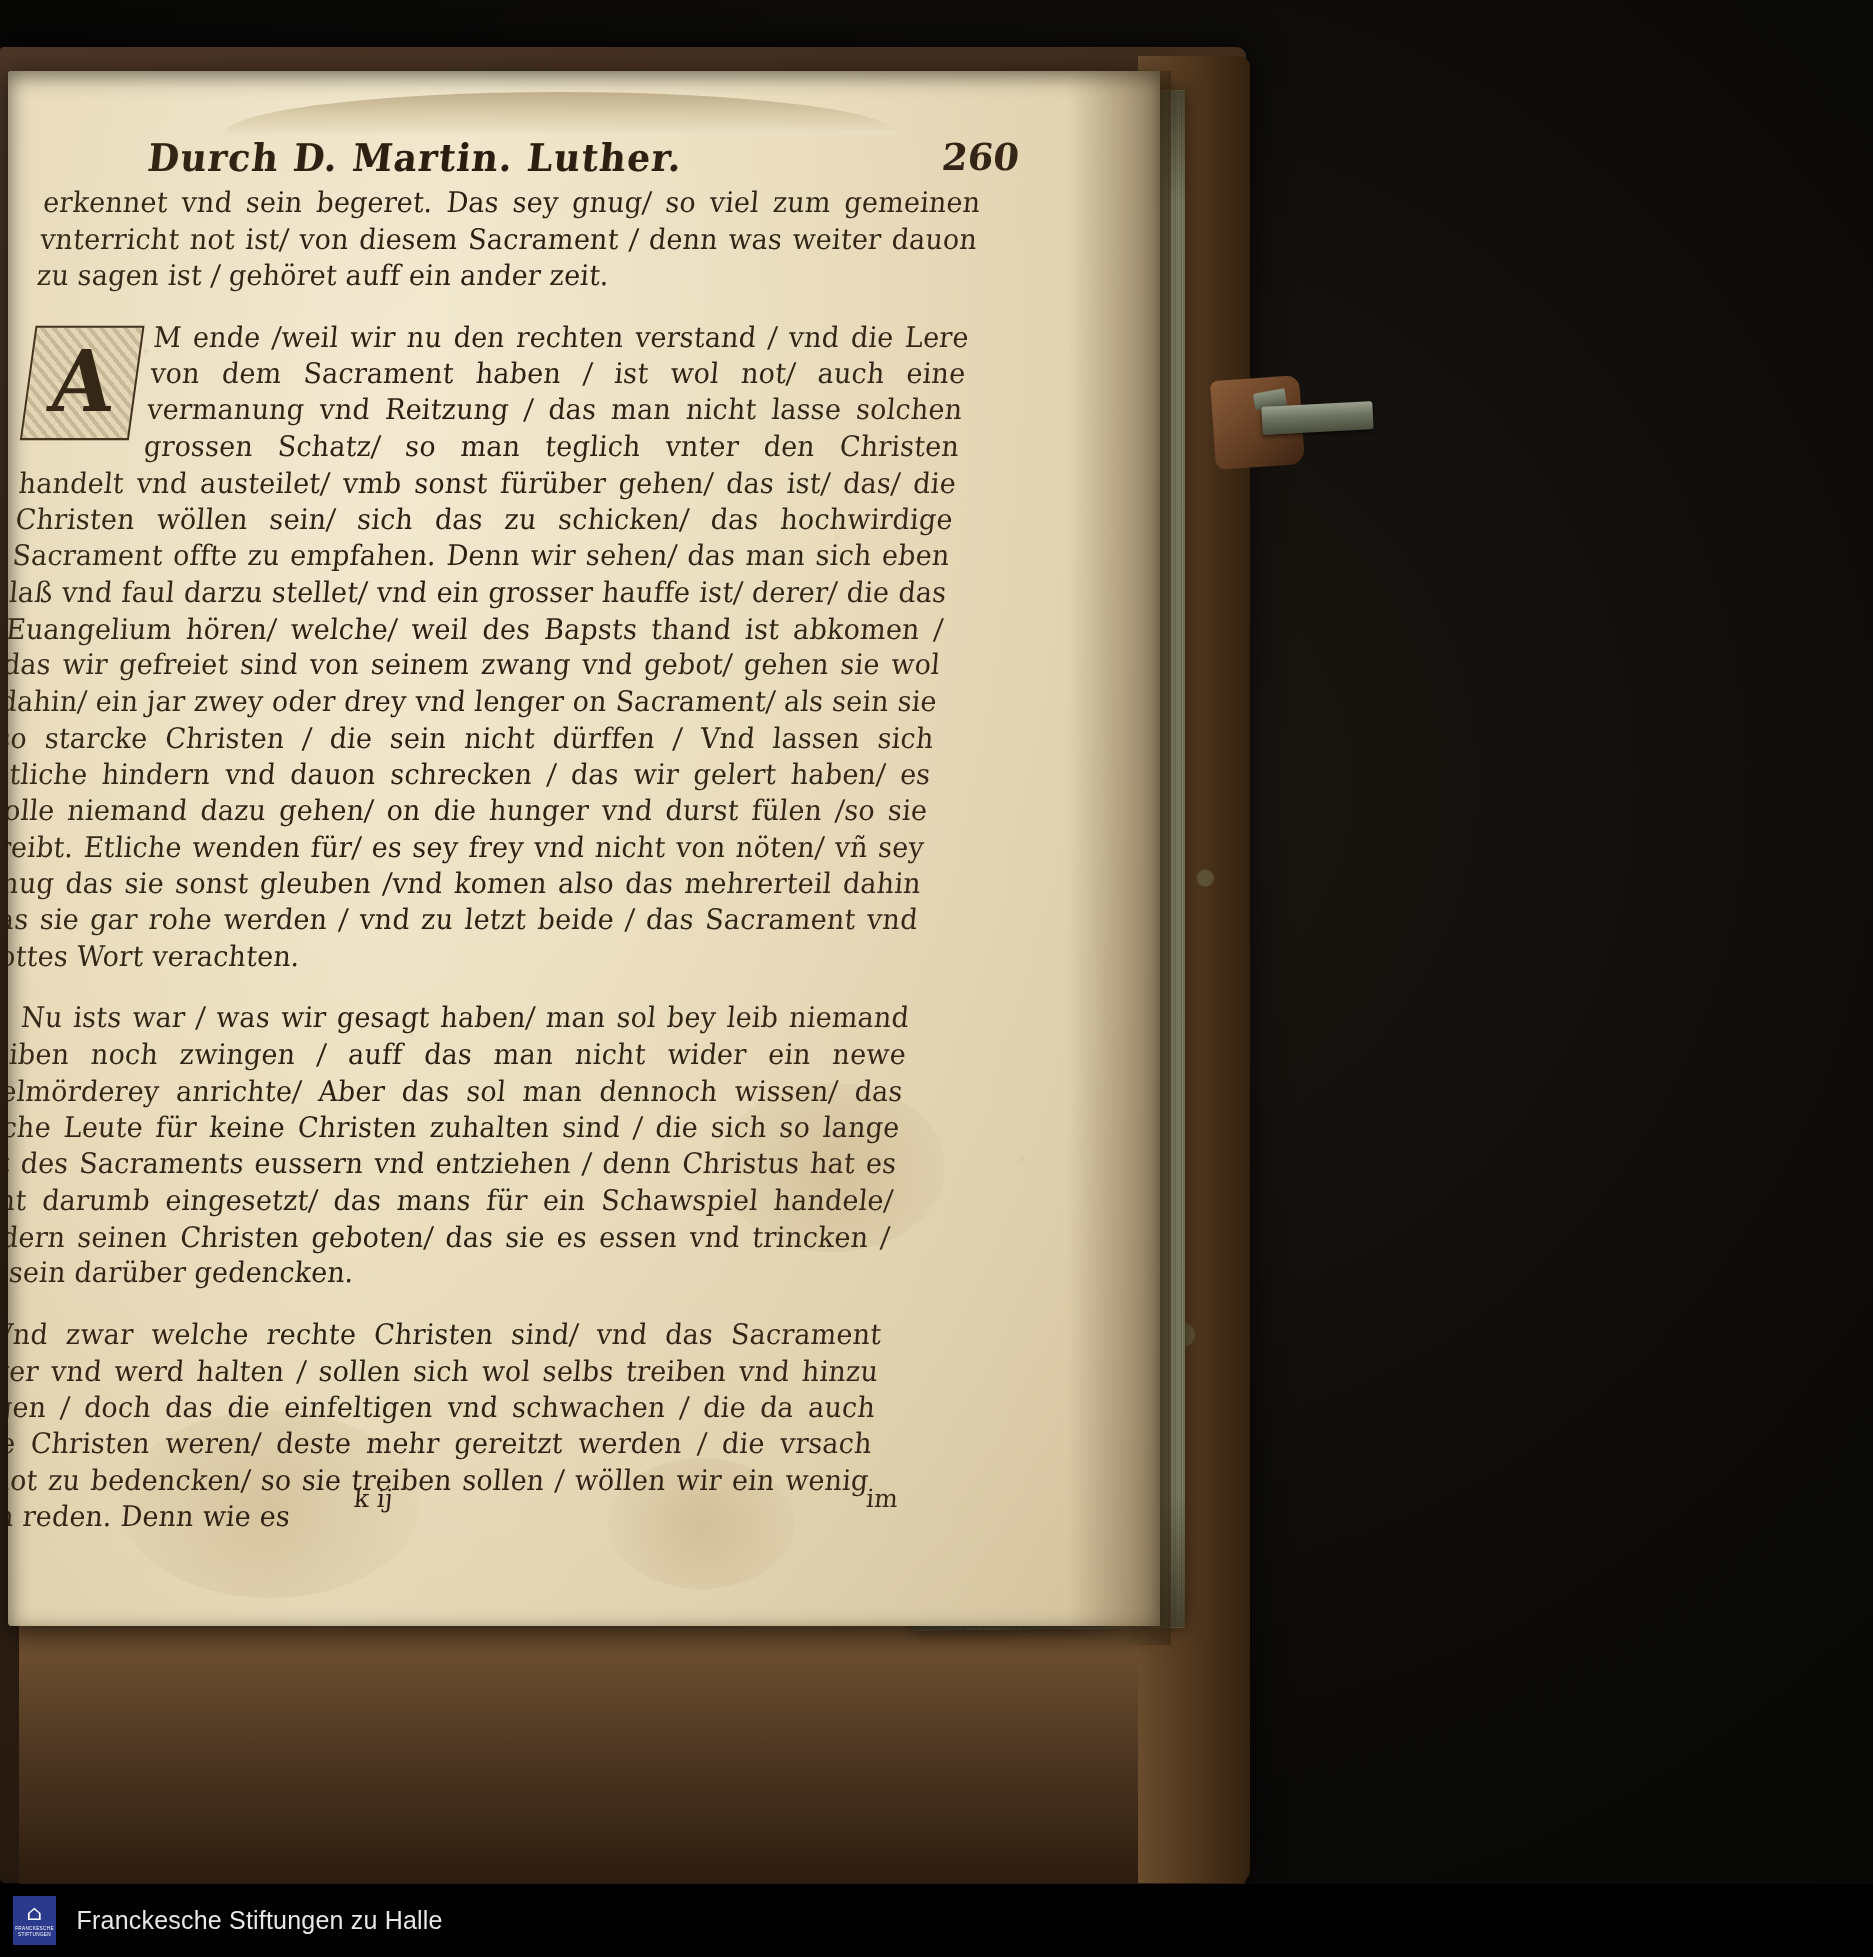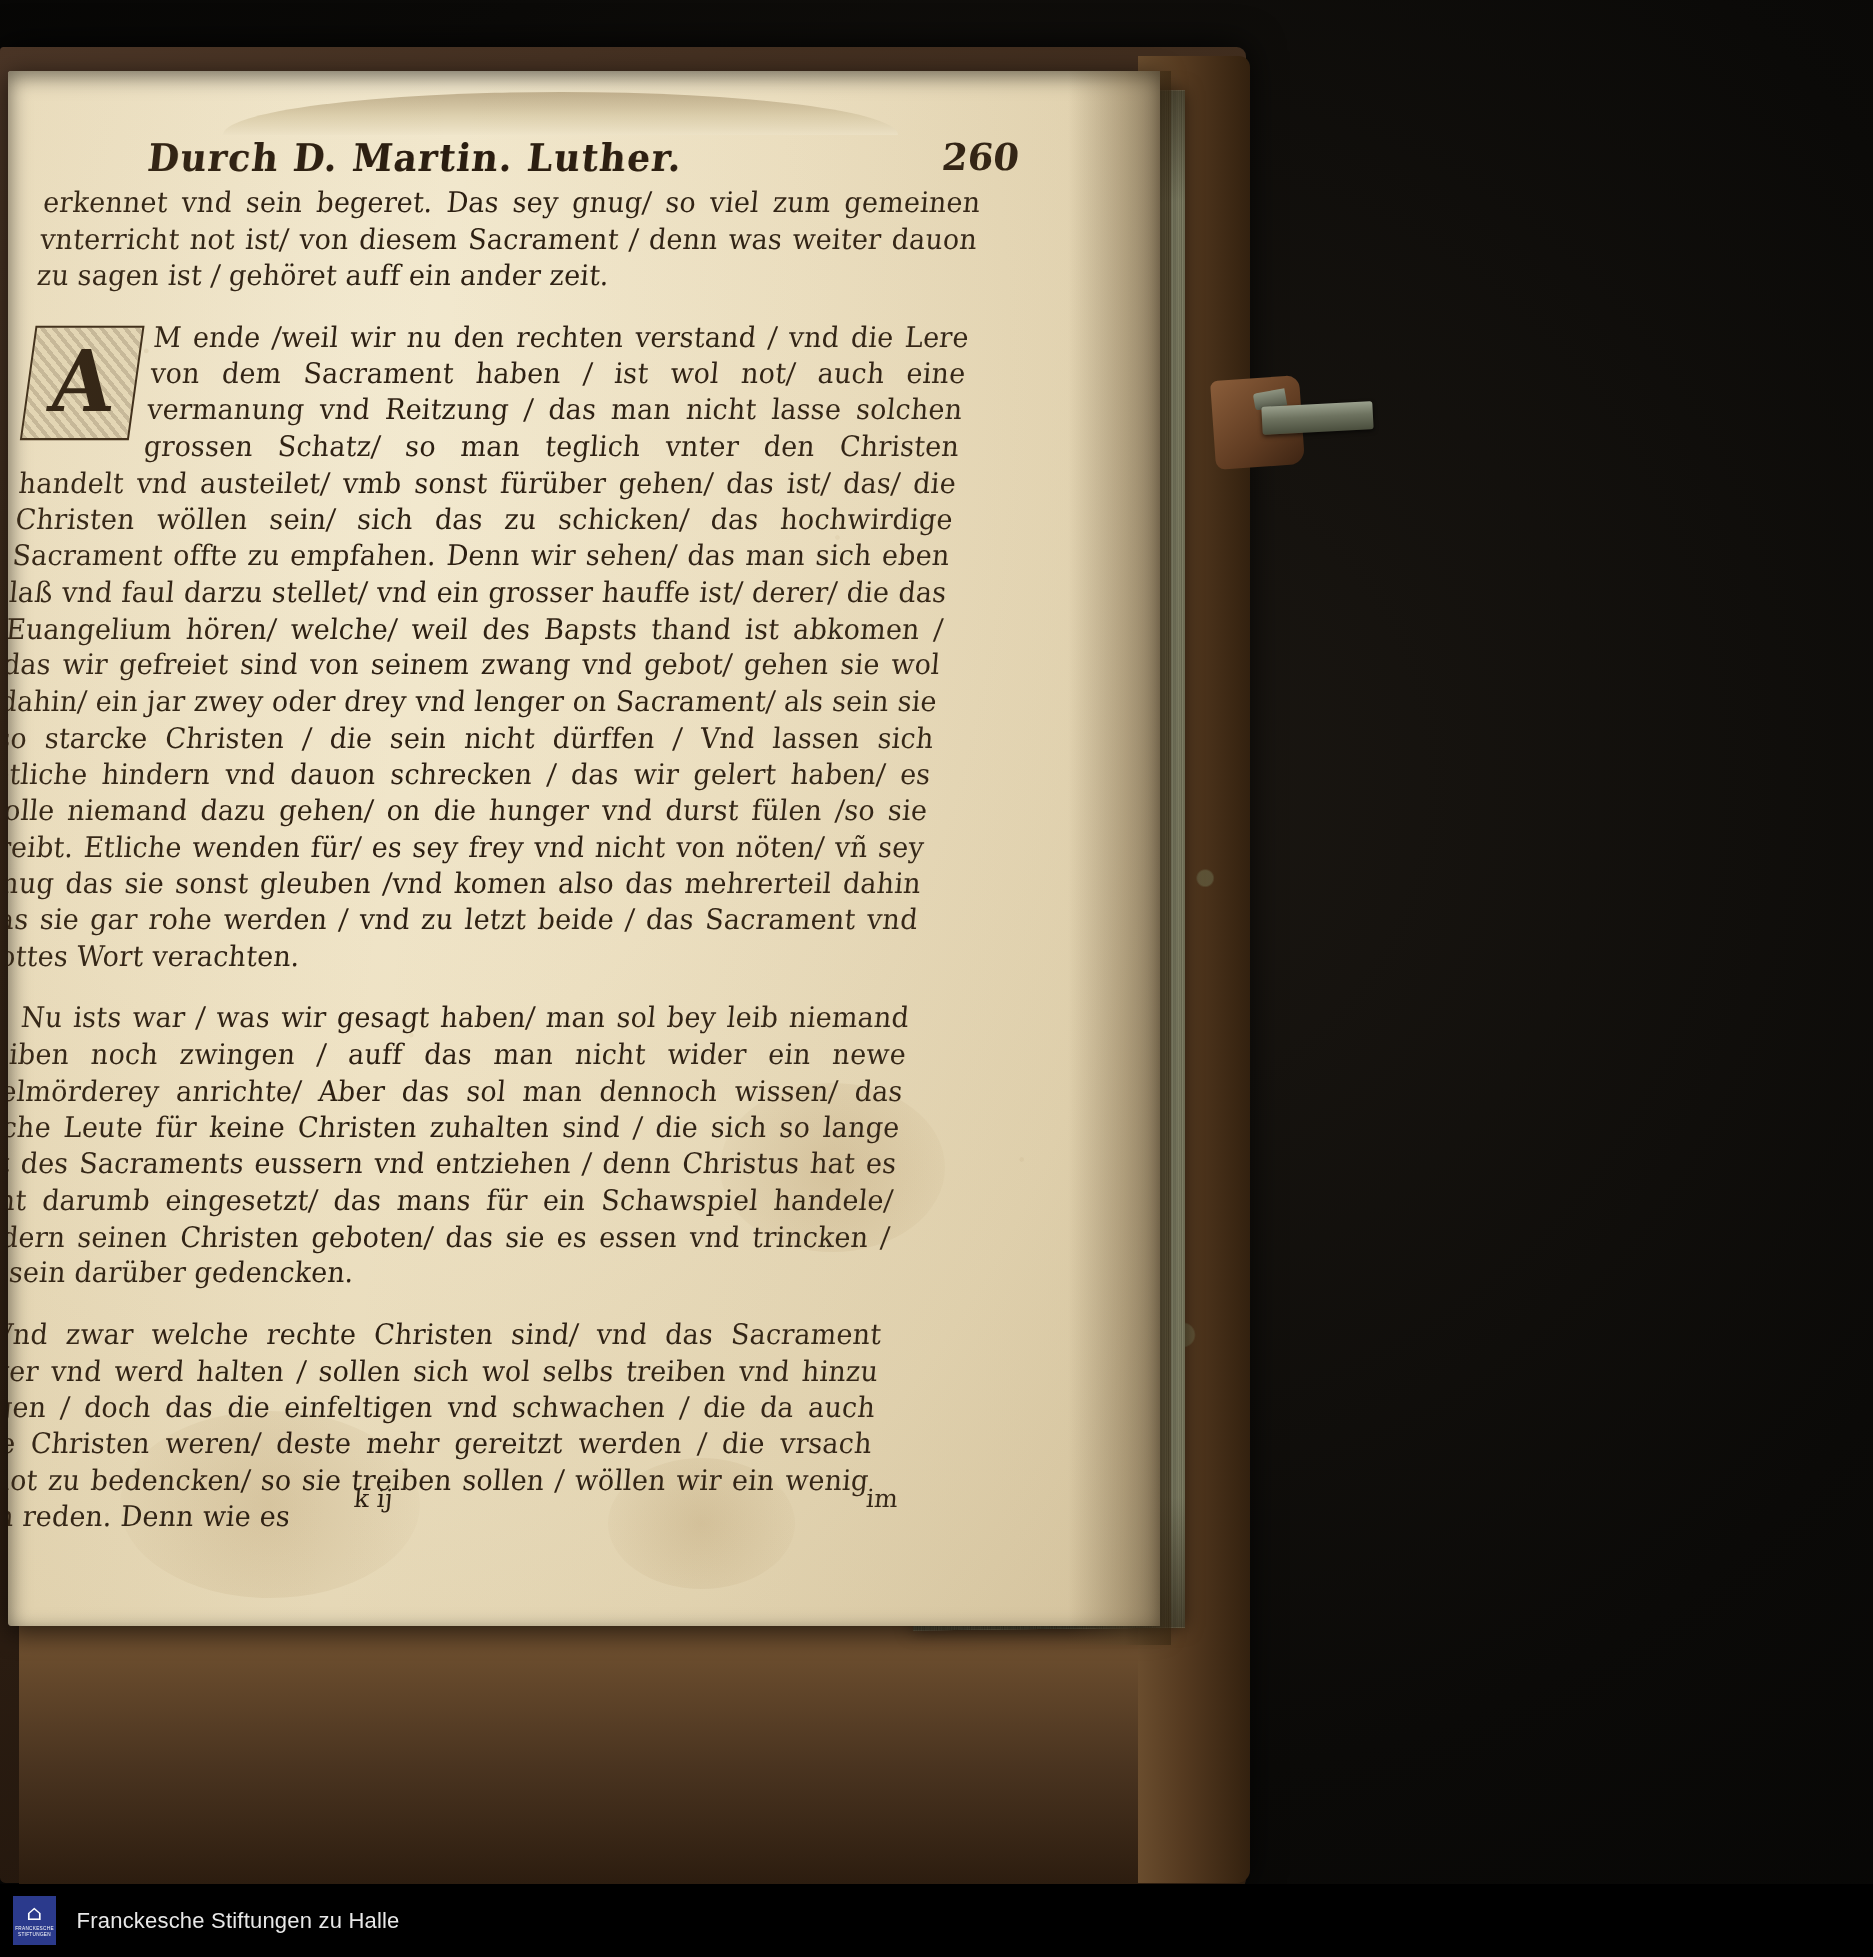--- a/index.html
+++ b/index.html
@@ -320,21 +320,21 @@
   }
   .logo .mark {
     font-size: 20.6px;
     line-height: 20.6px;
     margin-bottom: 1.9px;
     font-family: "DejaVu Serif", serif;
   }
   .caption-text {
     color: #e8e8e8;
     font-family: "Liberation Sans", sans-serif;
-    font-size: 22px;
+    font-size: 25px;
     letter-spacing: 0.2px;
   }
 </style>
 </head>
 <body>
 
 <div id="scan">
 
   <div class="bg-dark"></div>
 

